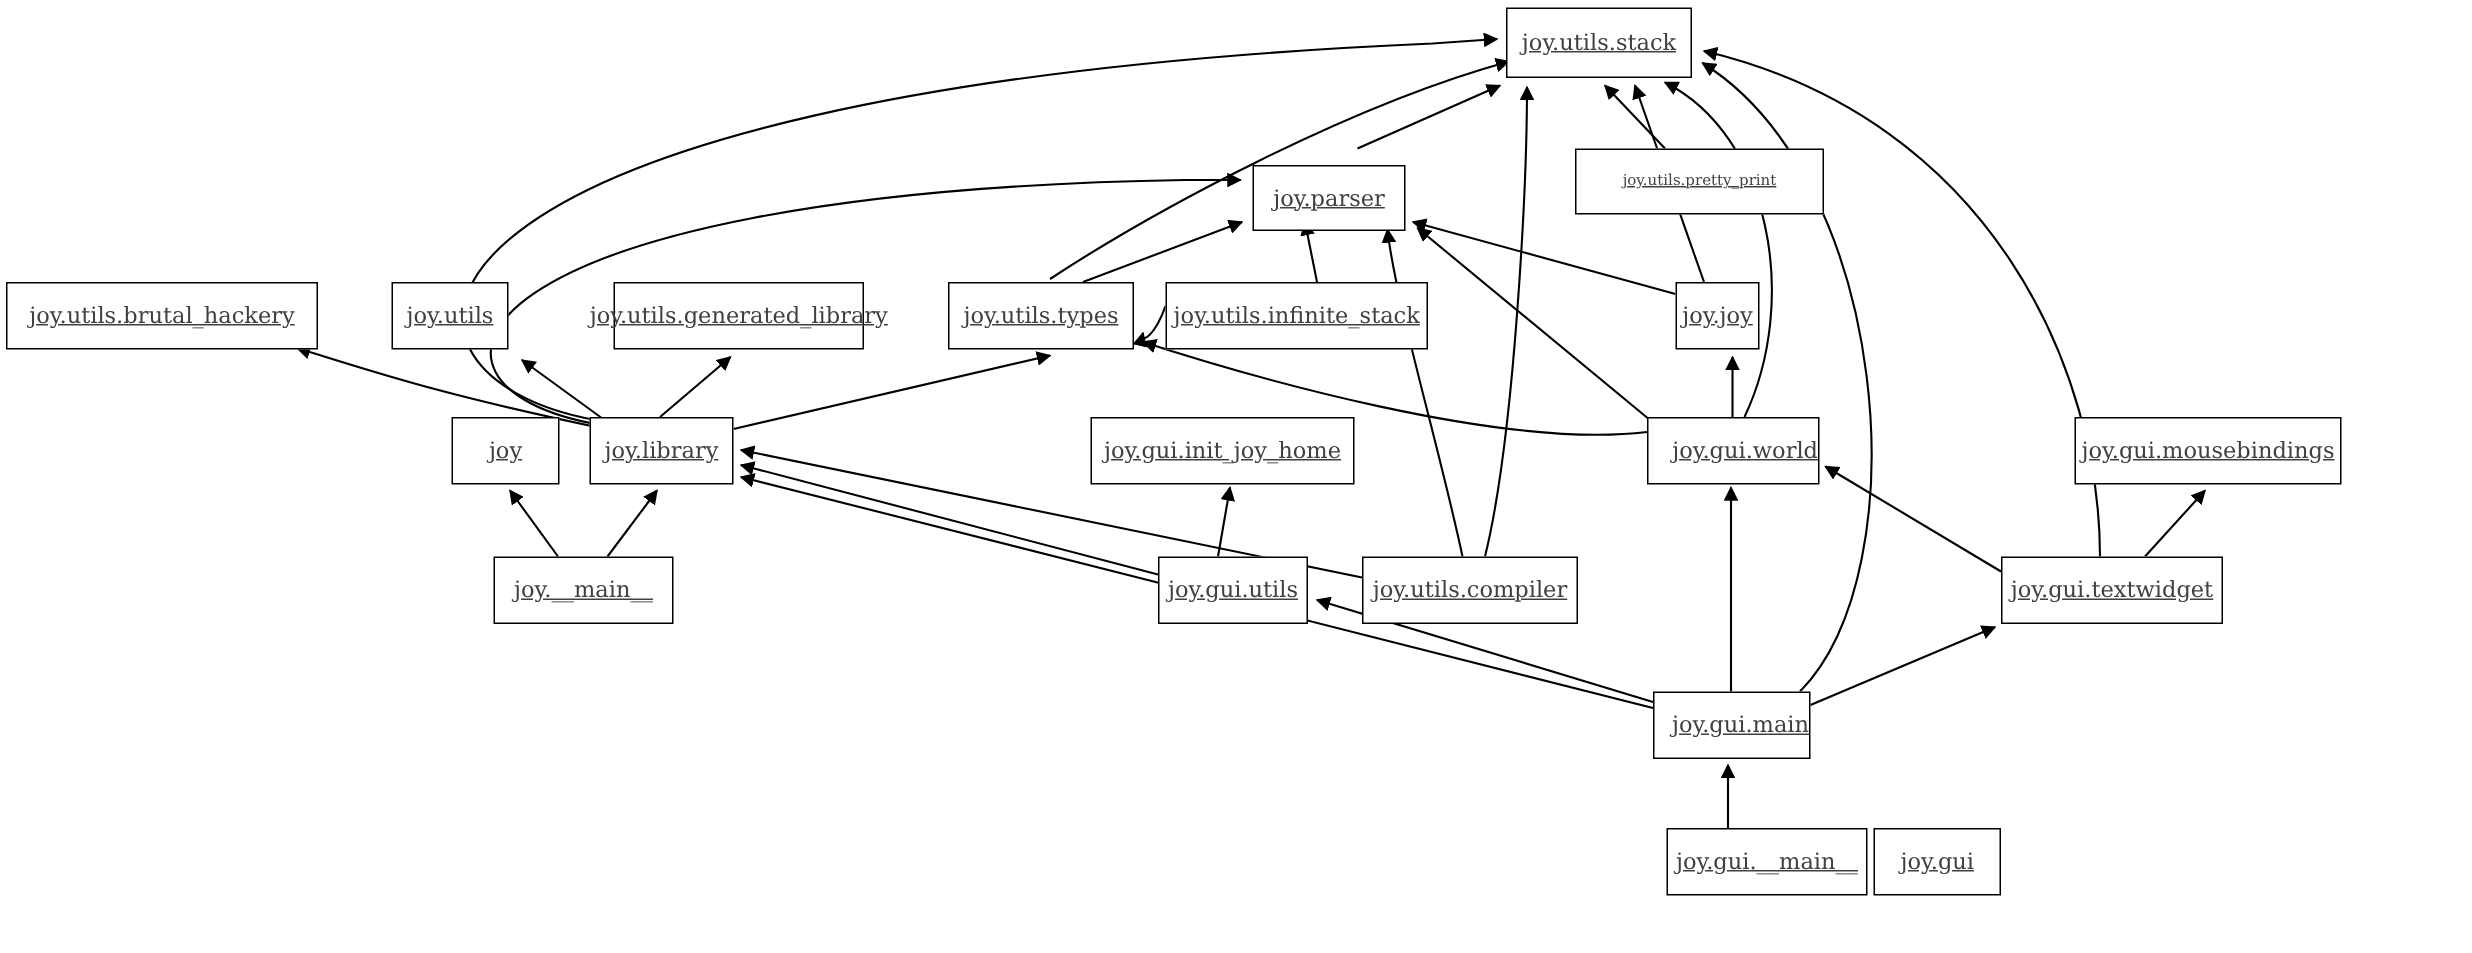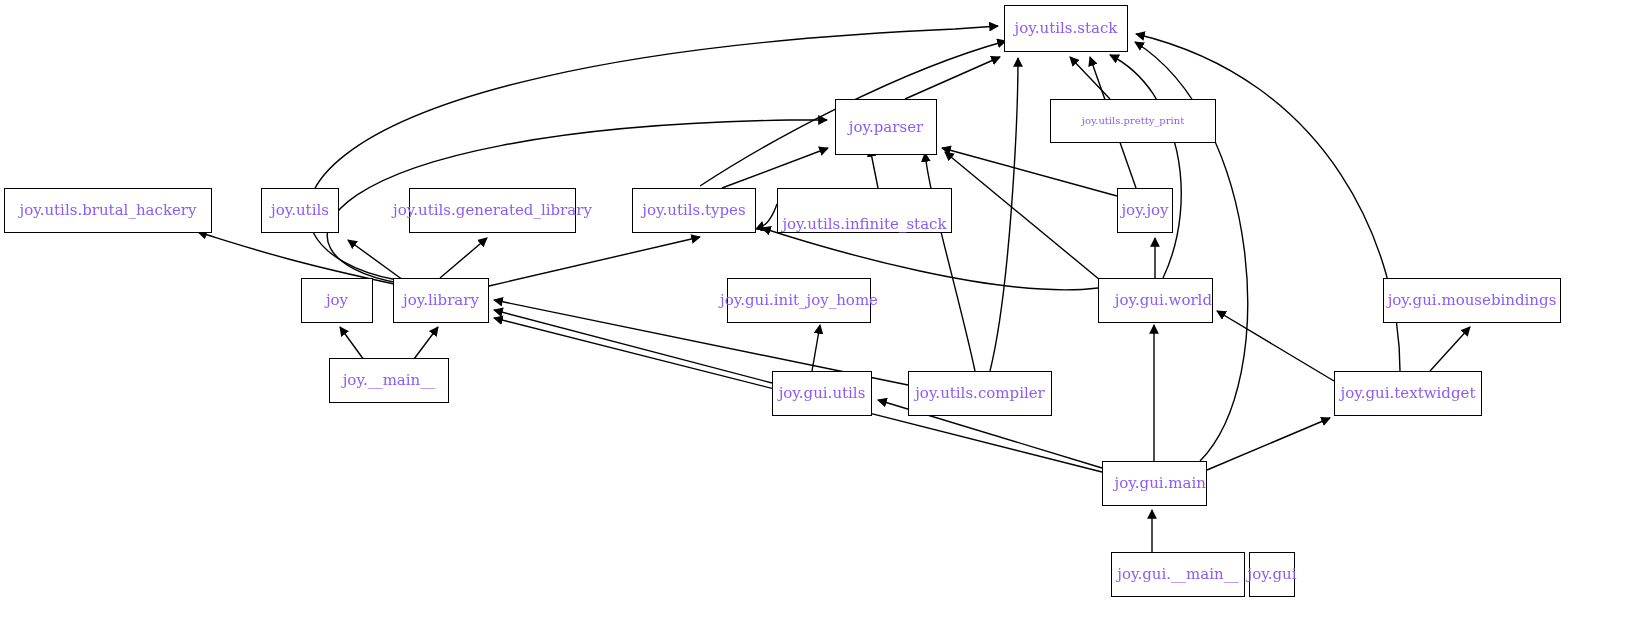--- a/index.html
+++ b/index.html
@@ -2,21 +2,21 @@
 <html><head>
 <meta charset="utf-8">
 <title>Module Dependency Graph</title>
 <style>
   html,body{margin:0;padding:0;background:#ffffff;}
   body{font-family:"DejaVu Serif",serif;}
   #canvas{position:relative;width:1648px;height:635px;background:#ffffff;overflow:hidden;}
   #edges{position:absolute;left:0;top:0;width:1648px;height:635px;}
   .node{position:absolute;box-sizing:border-box;border:1px solid #000000;background:#ffffff;
         display:flex;align-items:center;justify-content:center;white-space:nowrap;}
-  .node span{font-family:"DejaVu Serif",serif;font-size:15px;color:#8b5cf6;line-height:1;}
+  .node span{font-family:"DejaVu Serif",serif;font-size:15px;color:#404040;line-height:1;text-decoration:underline;}
 </style>
 </head>
 <body>
 
 <div id="canvas">
 
   <svg id="edges" viewBox="0 0 1648 635" xmlns="http://www.w3.org/2000/svg">
     <defs>
       <marker id="arrow" viewBox="0 0 10 10" refX="9" refY="5" markerWidth="7" markerHeight="7" orient="auto-start-reverse">
         <path d="M 0 0 L 10 5 L 0 10 z" fill="#000000"></path>
@@ -57,75 +57,75 @@
         <path d="M 1152,552 L 1152,510" marker-end="url(#arrow)" stroke="#000000"></path>
         <path d="M 372,371 L 340,327" marker-end="url(#arrow)" stroke="#000000"></path>
         <path d="M 405,371 L 438,327" marker-end="url(#arrow)" stroke="#000000"></path>
       </g>
   </svg>
 
   <div id="node-layer">
       <div class="node" style="left: 1004px; top: 5px; width: 124px; height: 47px; background: rgb(255, 255, 255); border-color: rgb(0, 0, 0);">
         <span style="font-size: 15px;">joy.utils.stack</span>
       </div>
-      <div class="node" style="left: 835px; top: 99px; width: 102px; height: 56px; background: rgb(255, 255, 255); border-color: rgb(0, 0, 0);">
+      <div class="node" style="left: 835px; top: 110px; width: 102px; height: 44px; background: rgb(255, 255, 255); border-color: rgb(0, 0, 0);">
         <span style="font-size: 15px;">joy.parser</span>
       </div>
       <div class="node" style="left: 1050px; top: 99px; width: 166px; height: 44px; background: rgb(255, 255, 255); border-color: rgb(0, 0, 0);">
         <span style="font-size: 10px;">joy.utils.pretty_print</span>
       </div>
       <div class="node" style="left: 4px; top: 188px; width: 208px; height: 45px; background: rgb(255, 255, 255); border-color: rgb(0, 0, 0);">
         <span style="font-size: 15px;">joy.utils.brutal_hackery</span>
       </div>
       <div class="node" style="left: 261px; top: 188px; width: 78px; height: 45px; background: rgb(255, 255, 255); border-color: rgb(0, 0, 0);">
         <span style="font-size: 15px;">joy.utils</span>
       </div>
       <div class="node" style="left: 409px; top: 188px; width: 167px; height: 45px; background: rgb(255, 255, 255); border-color: rgb(0, 0, 0);">
         <span style="font-size: 15px;">joy.utils.generated_library</span>
       </div>
       <div class="node" style="left: 632px; top: 188px; width: 124px; height: 45px; background: rgb(255, 255, 255); border-color: rgb(0, 0, 0);">
         <span style="font-size: 15px;">joy.utils.types</span>
       </div>
-      <div class="node" style="left: 777px; top: 188px; width: 175px; height: 45px; background: rgb(255, 255, 255); border-color: rgb(0, 0, 0); align-items: flex-end;">
+      <div class="node" style="left: 777px; top: 188px; width: 175px; height: 45px; background: rgb(255, 255, 255); border-color: rgb(0, 0, 0);">
         <span style="font-size: 15px;">joy.utils.infinite_stack</span>
       </div>
       <div class="node" style="left: 1117px; top: 188px; width: 56px; height: 45px; background: rgb(255, 255, 255); border-color: rgb(0, 0, 0);">
         <span style="font-size: 15px;">joy.joy</span>
       </div>
       <div class="node" style="left: 1383px; top: 278px; width: 178px; height: 45px; background: rgb(255, 255, 255); border-color: rgb(0, 0, 0);">
         <span style="font-size: 15px;">joy.gui.mousebindings</span>
       </div>
       <div class="node" style="left: 301px; top: 278px; width: 72px; height: 45px; background: rgb(255, 255, 255); border-color: rgb(0, 0, 0);">
         <span style="font-size: 15px;">joy</span>
       </div>
       <div class="node" style="left: 393px; top: 278px; width: 96px; height: 45px; background: rgb(255, 255, 255); border-color: rgb(0, 0, 0);">
         <span style="font-size: 15px;">joy.library</span>
       </div>
-      <div class="node" style="left: 727px; top: 278px; width: 144px; height: 45px; background: rgb(255, 255, 255); border-color: rgb(0, 0, 0);">
+      <div class="node" style="left: 727px; top: 278px; width: 176px; height: 45px; background: rgb(255, 255, 255); border-color: rgb(0, 0, 0);">
         <span style="font-size: 15px;">joy.gui.init_joy_home</span>
       </div>
       <div class="node" style="left: 1098px; top: 278px; width: 115px; height: 45px; background: rgb(255, 255, 255); border-color: rgb(0, 0, 0); justify-content: flex-end;">
         <span style="font-size: 15px;">joy.gui.world</span>
       </div>
-      <div class="node" style="left: 329px; top: 358px; width: 120px; height: 45px; background: rgb(255, 255, 255); border-color: rgb(0, 0, 0);">
+      <div class="node" style="left: 329px; top: 371px; width: 120px; height: 45px; background: rgb(255, 255, 255); border-color: rgb(0, 0, 0);">
         <span style="font-size: 15px;">joy.__main__</span>
       </div>
       <div class="node" style="left: 772px; top: 371px; width: 100px; height: 45px; background: rgb(255, 255, 255); border-color: rgb(0, 0, 0);">
         <span style="font-size: 15px;">joy.gui.utils</span>
       </div>
       <div class="node" style="left: 908px; top: 371px; width: 144px; height: 45px; background: rgb(255, 255, 255); border-color: rgb(0, 0, 0);">
         <span style="font-size: 15px;">joy.utils.compiler</span>
       </div>
       <div class="node" style="left: 1334px; top: 371px; width: 148px; height: 45px; background: rgb(255, 255, 255); border-color: rgb(0, 0, 0);">
         <span style="font-size: 15px;">joy.gui.textwidget</span>
       </div>
       <div class="node" style="left: 1102px; top: 461px; width: 105px; height: 45px; background: rgb(255, 255, 255); border-color: rgb(0, 0, 0); justify-content: flex-end;">
         <span style="font-size: 15px;">joy.gui.main</span>
       </div>
       <div class="node" style="left: 1082px; top: 552px; width: 134px; height: 45px; background: rgb(255, 255, 255); border-color: rgb(0, 0, 0); margin-left: 29px;">
         <span style="font-size: 15px;">joy.gui.__main__</span>
       </div>
-      <div class="node" style="left: 1249px; top: 552px; width: 46px; height: 45px; background: rgb(255, 255, 255); border-color: rgb(0, 0, 0);">
+      <div class="node" style="left: 1249px; top: 552px; width: 85px; height: 45px; background: rgb(255, 255, 255); border-color: rgb(0, 0, 0);">
         <span style="font-size: 15px;">joy.gui</span>
       </div>
     </div>
 
 </div>
 
 </body></html>

